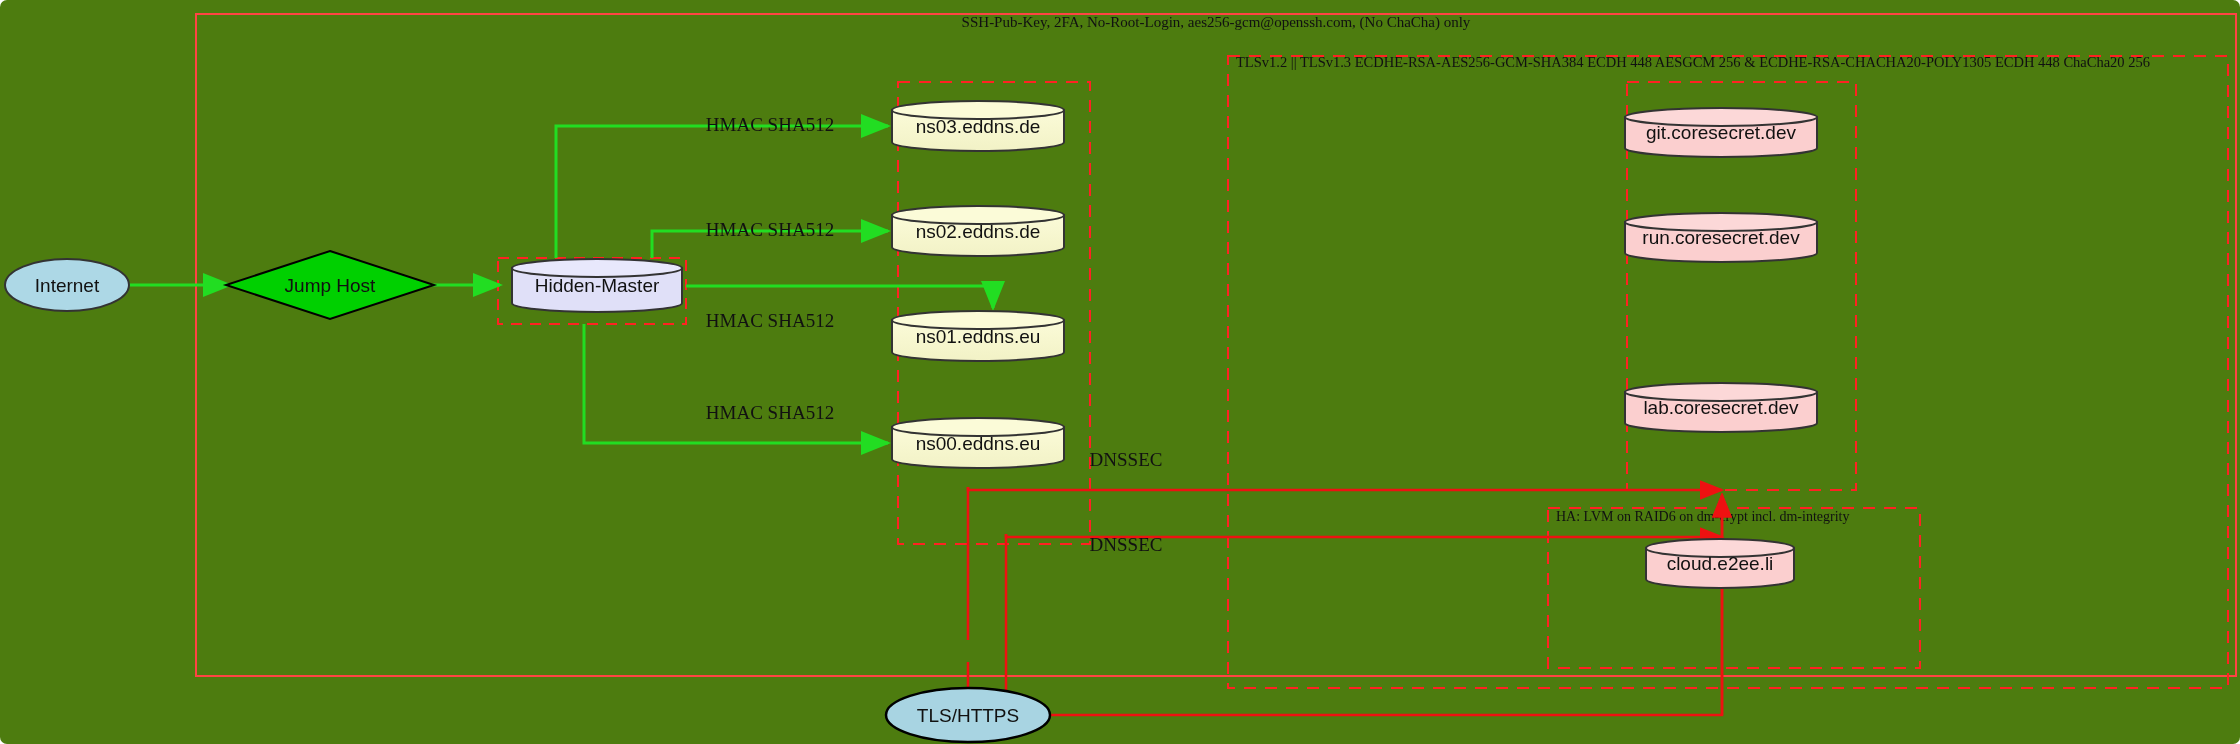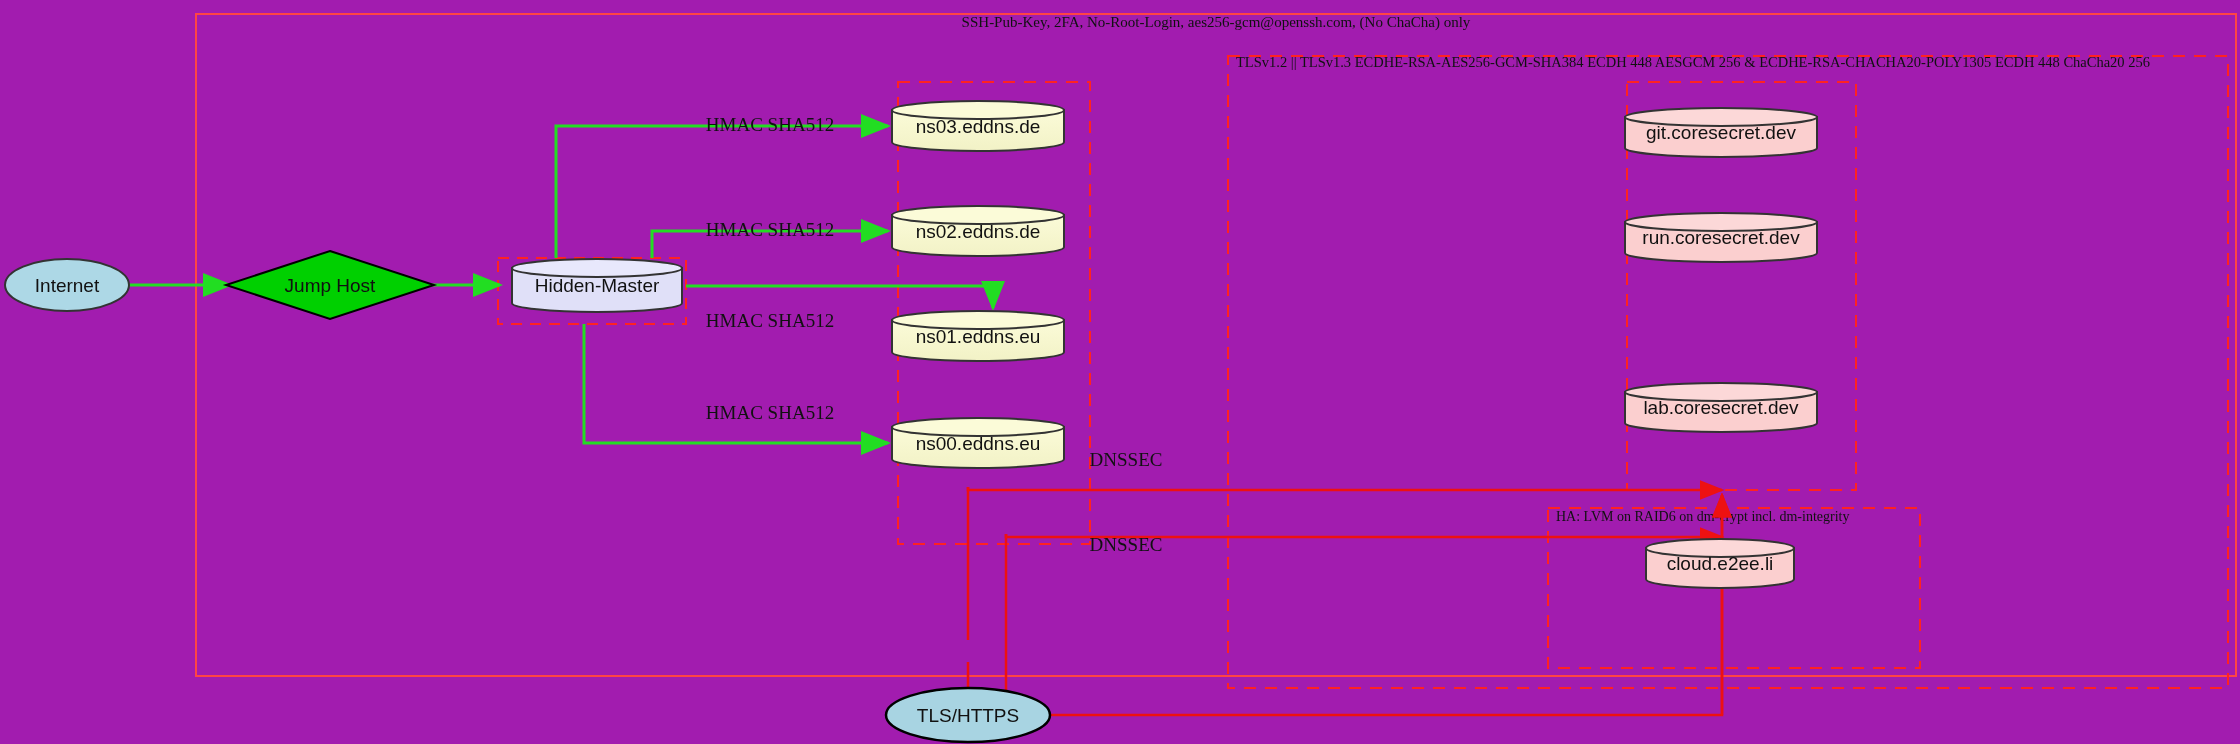--- a/index.html
+++ b/index.html
@@ -1,17 +1,17 @@
 <!DOCTYPE html>
 <html><head>
 <meta charset="utf-8">
 <style>
   html,body{margin:0;padding:0;background:#ffffff;}
-  #stage{position:relative;width:2240px;height:744px;background:#a21caf;
-         font-family:"Liberation Sans", sans-serif;overflow:hidden;}
+  #stage{position:relative;width:2240px;height:744px;background:#4d7c0f;
+         font-family:"Liberation Sans", sans-serif;overflow:hidden;border-radius:7px;}
   svg{position:absolute;left:0;top:0;width:2240px;height:744px;}
   .serif-label{font-family:"Liberation Serif", serif;}
   .node-label{font-family:"Liberation Sans", sans-serif;}
 </style>
 </head>
 <body>
 
 <div id="stage">
 <svg viewBox="0 0 2240 744" xmlns="http://www.w3.org/2000/svg">
   <defs>

